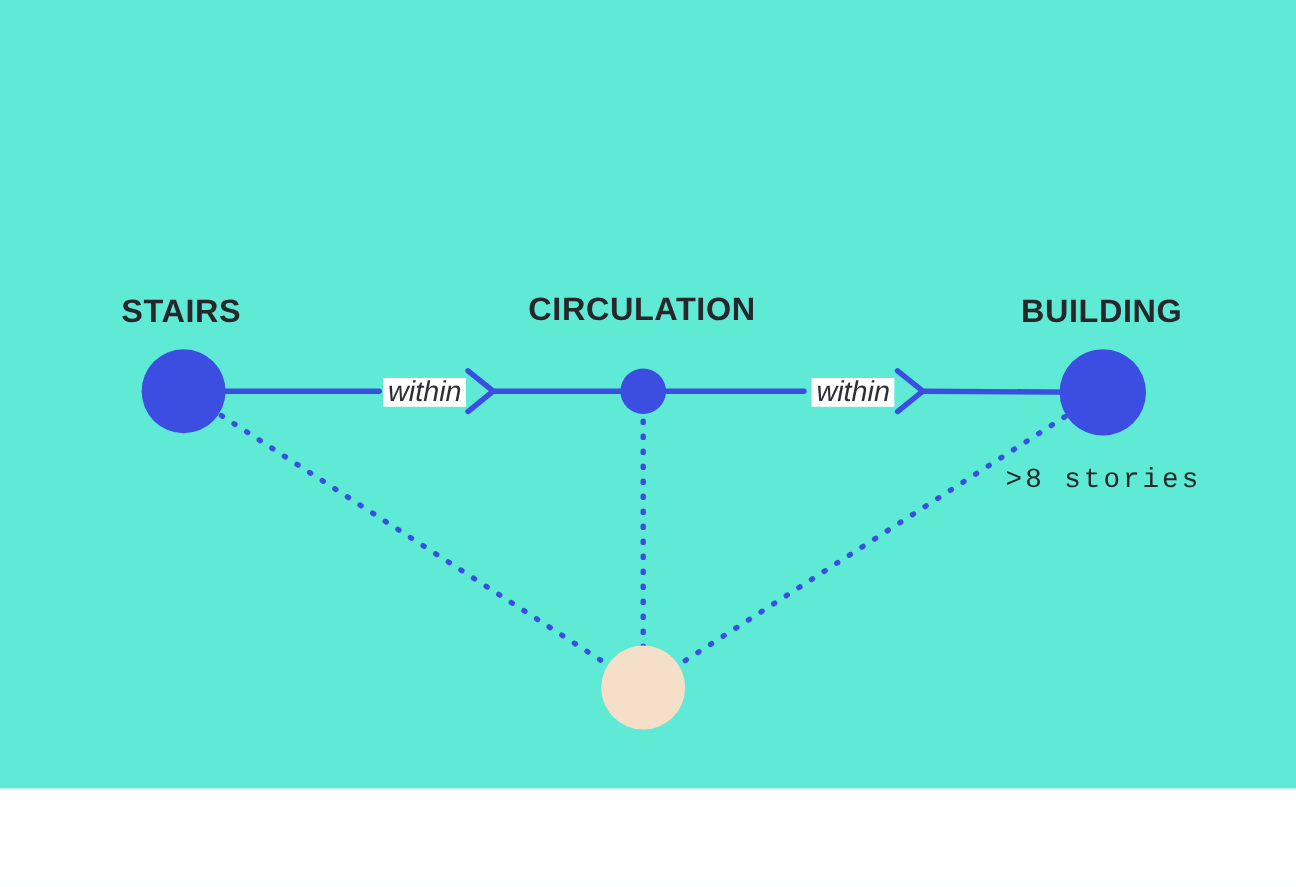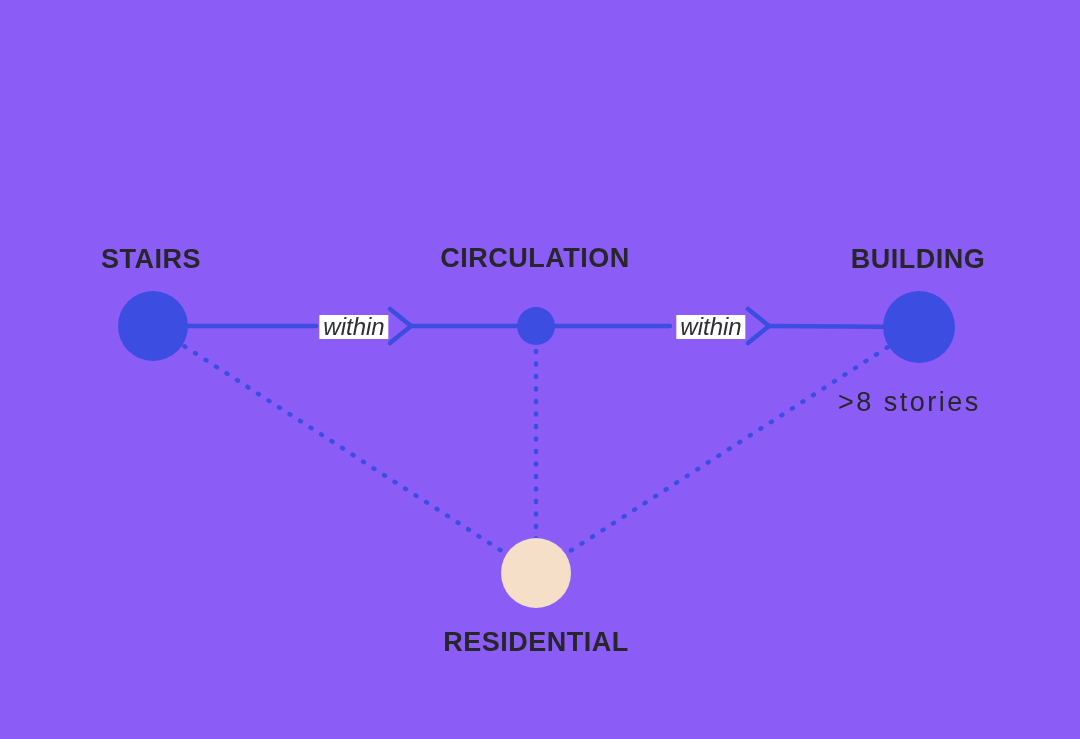--- a/index.html
+++ b/index.html
@@ -4,22 +4,22 @@
 <style>
   :root{
     --blue:#3B4EE1;
     --peach:#F5DFC8;
     --text:#26262B;
   }
   *{margin:0;padding:0;box-sizing:border-box;}
   html,body{width:1080px;height:739px;background:#ffffff;overflow:hidden;}
   .canvas{
     position:relative;
-    width:1080px;height:739px;
-    background:#8b5cf6;
+    width:1080px;height:657px;
+    background:#5eead4;
     font-family:"Liberation Sans", sans-serif;
   }
   .diagram-svg{position:absolute;left:0;top:0;width:1080px;height:739px;}
 
   .node-label{
     position:absolute;
     transform:translateX(-50%);
     font-size:27px;
     font-weight:700;
     letter-spacing:0.5px;
@@ -33,22 +33,22 @@
     font-weight:400;
     color:#2E2E33;
     white-space:nowrap;
     background:#ffffff;
     padding:0 4px;
     line-height:1;
     font-style:italic;
   }
   .constraint-label{
     position:absolute;
-    font-family:Liberation Sans, sans-serif;
-    font-size:27px;
+    font-family:Liberation Mono, monospace;
+    font-size:23px;
     letter-spacing:2.5px;
     color:var(--text);
     white-space:nowrap;
   }
 </style>
 </head>
 <body>
 
 <div class="canvas">
 
@@ -68,20 +68,19 @@
 
     <circle cx="153" cy="326" r="35" fill="#3B4EE1"></circle>
     <circle cx="536" cy="326" r="19" fill="#3B4EE1"></circle>
     <circle cx="919" cy="327" r="36" fill="#3B4EE1"></circle>
     <circle cx="536" cy="573" r="35" fill="#F5DFC8"></circle>
   </svg>
 
   <div class="node-label" style="left:151px;top:244px;">STAIRS</div>
   <div class="node-label" style="left:918px;top:244px;">BUILDING</div>
   <div class="node-label" style="left:535px;top:243px;">CIRCULATION</div>
-  <div class="node-label" style="left:536px;top:627px;">RESIDENTIAL</div>
 
   <div class="edge-label" style="left:354px;top:327px;">within</div>
   <div class="edge-label" style="left:711px;top:327px;">within</div>
 
   <div class="constraint-label" style="left:838px;top:387px;">&gt;8 stories</div>
 
 </div>
 
 </body></html>

